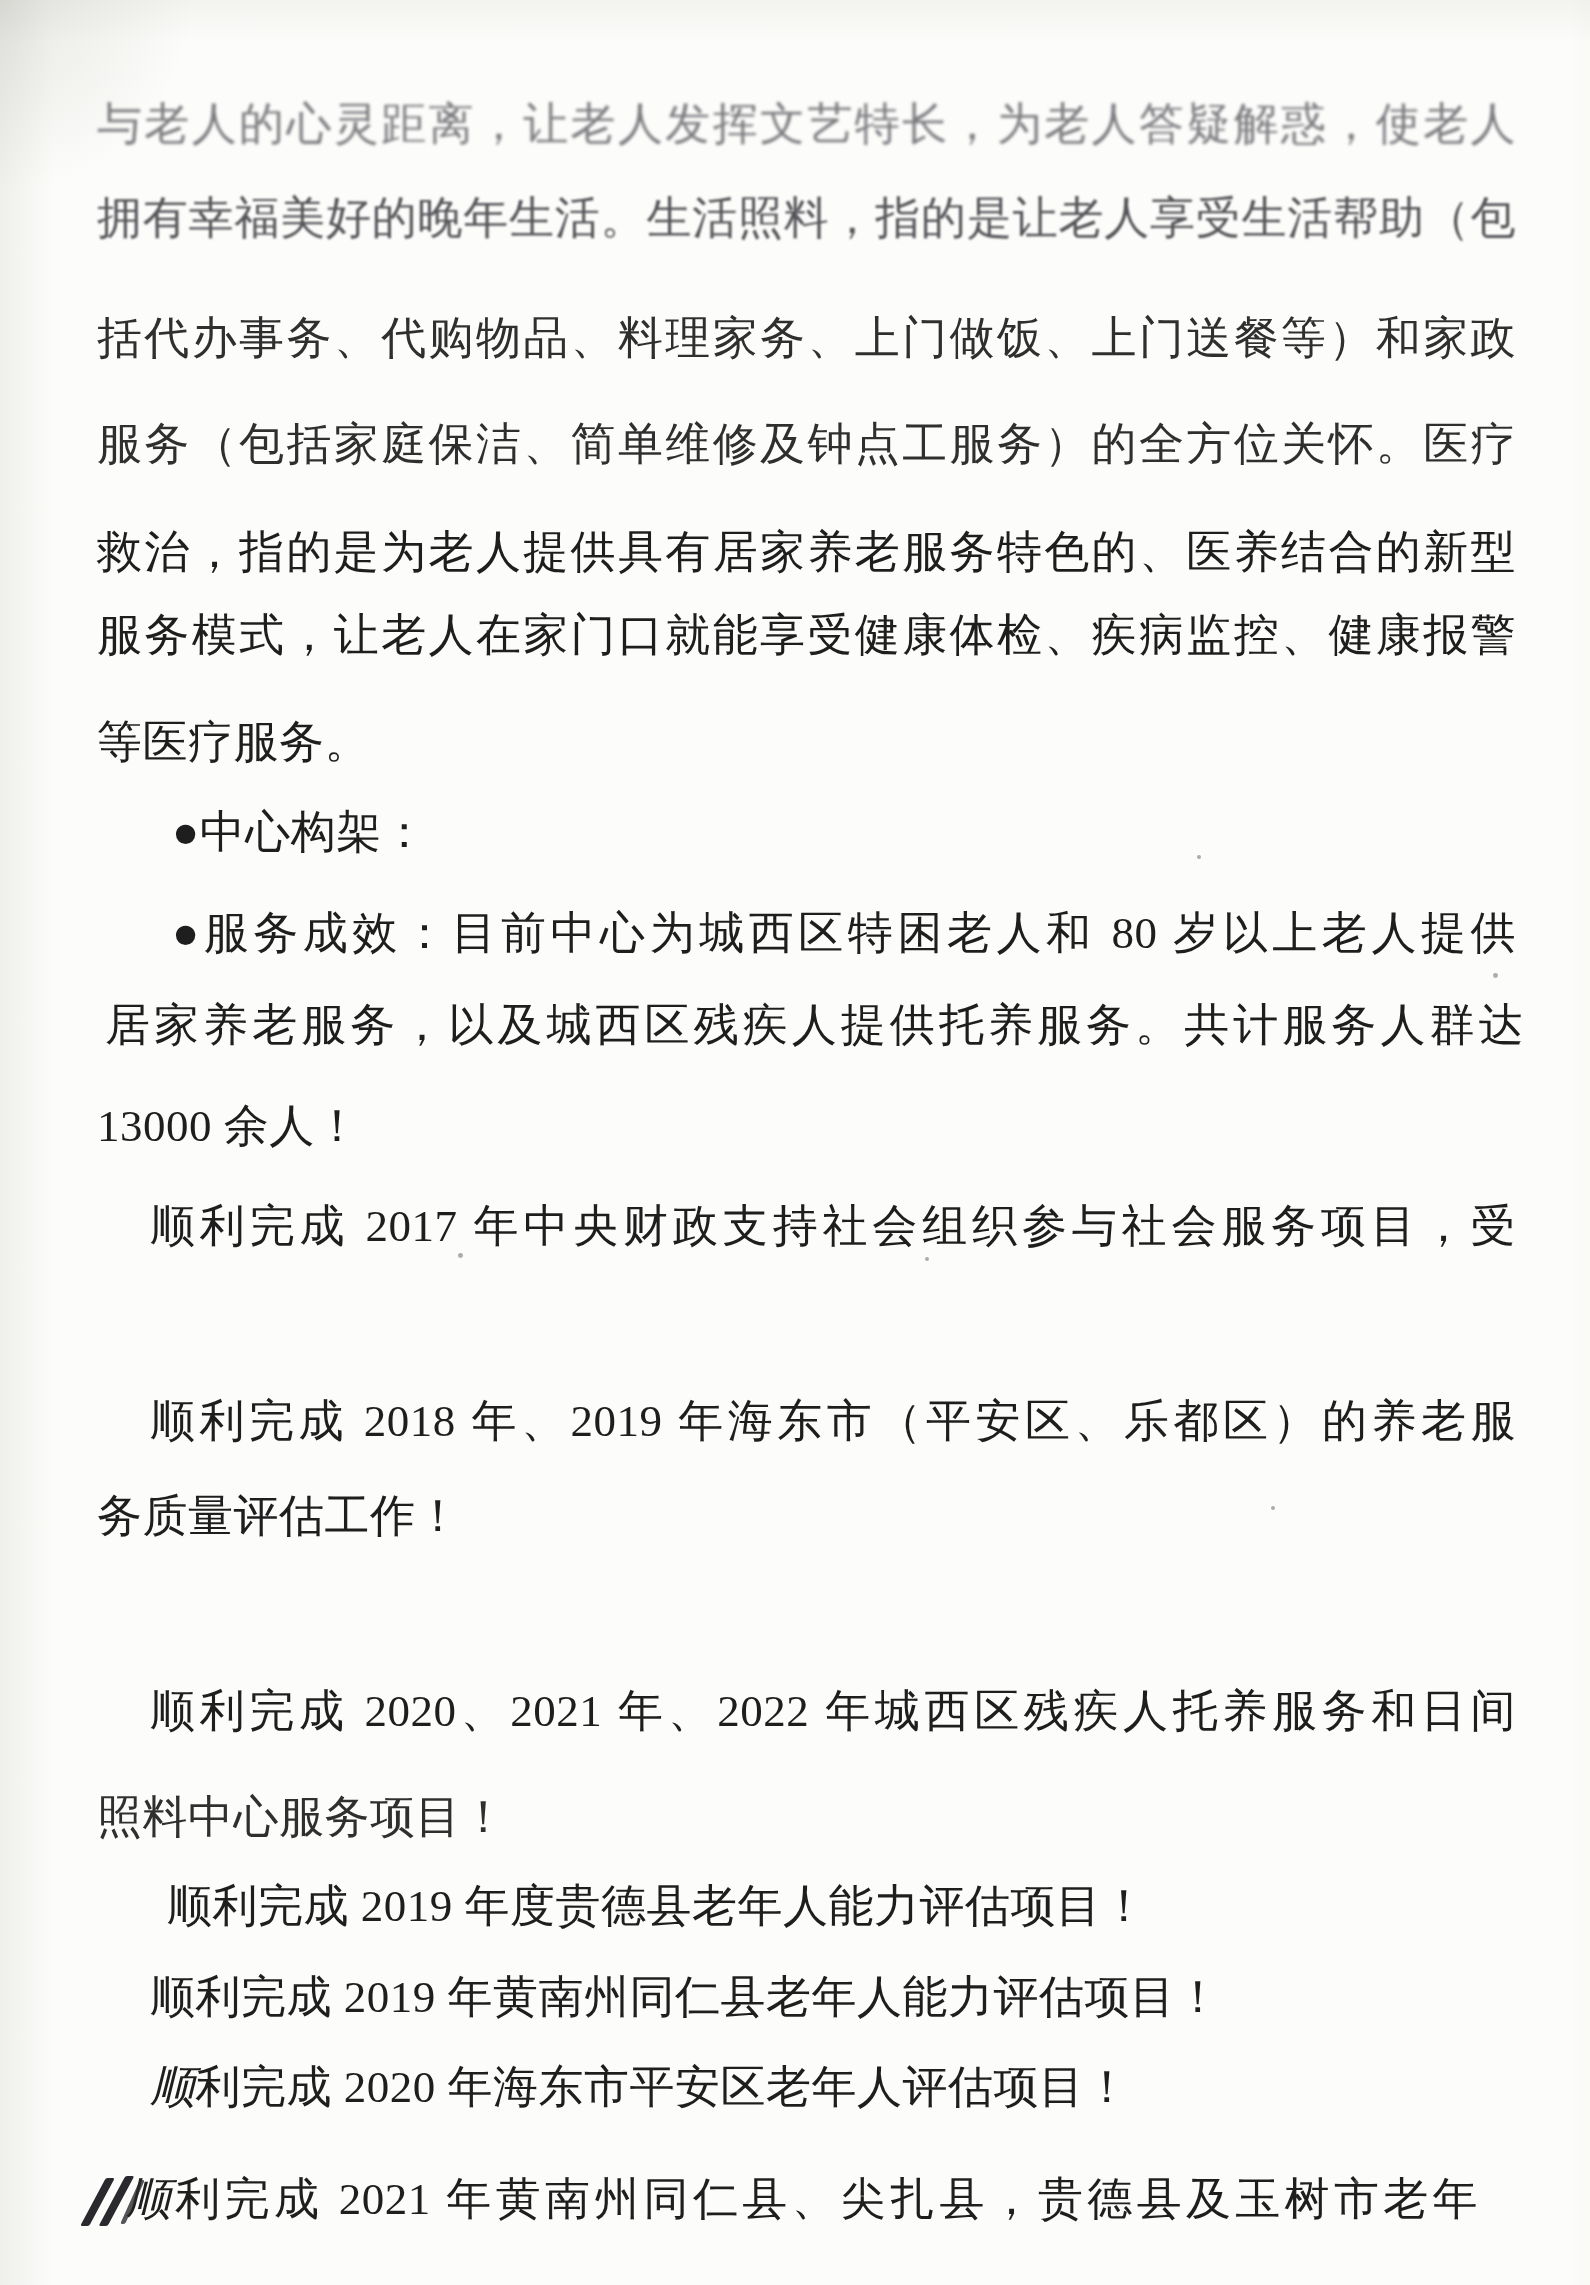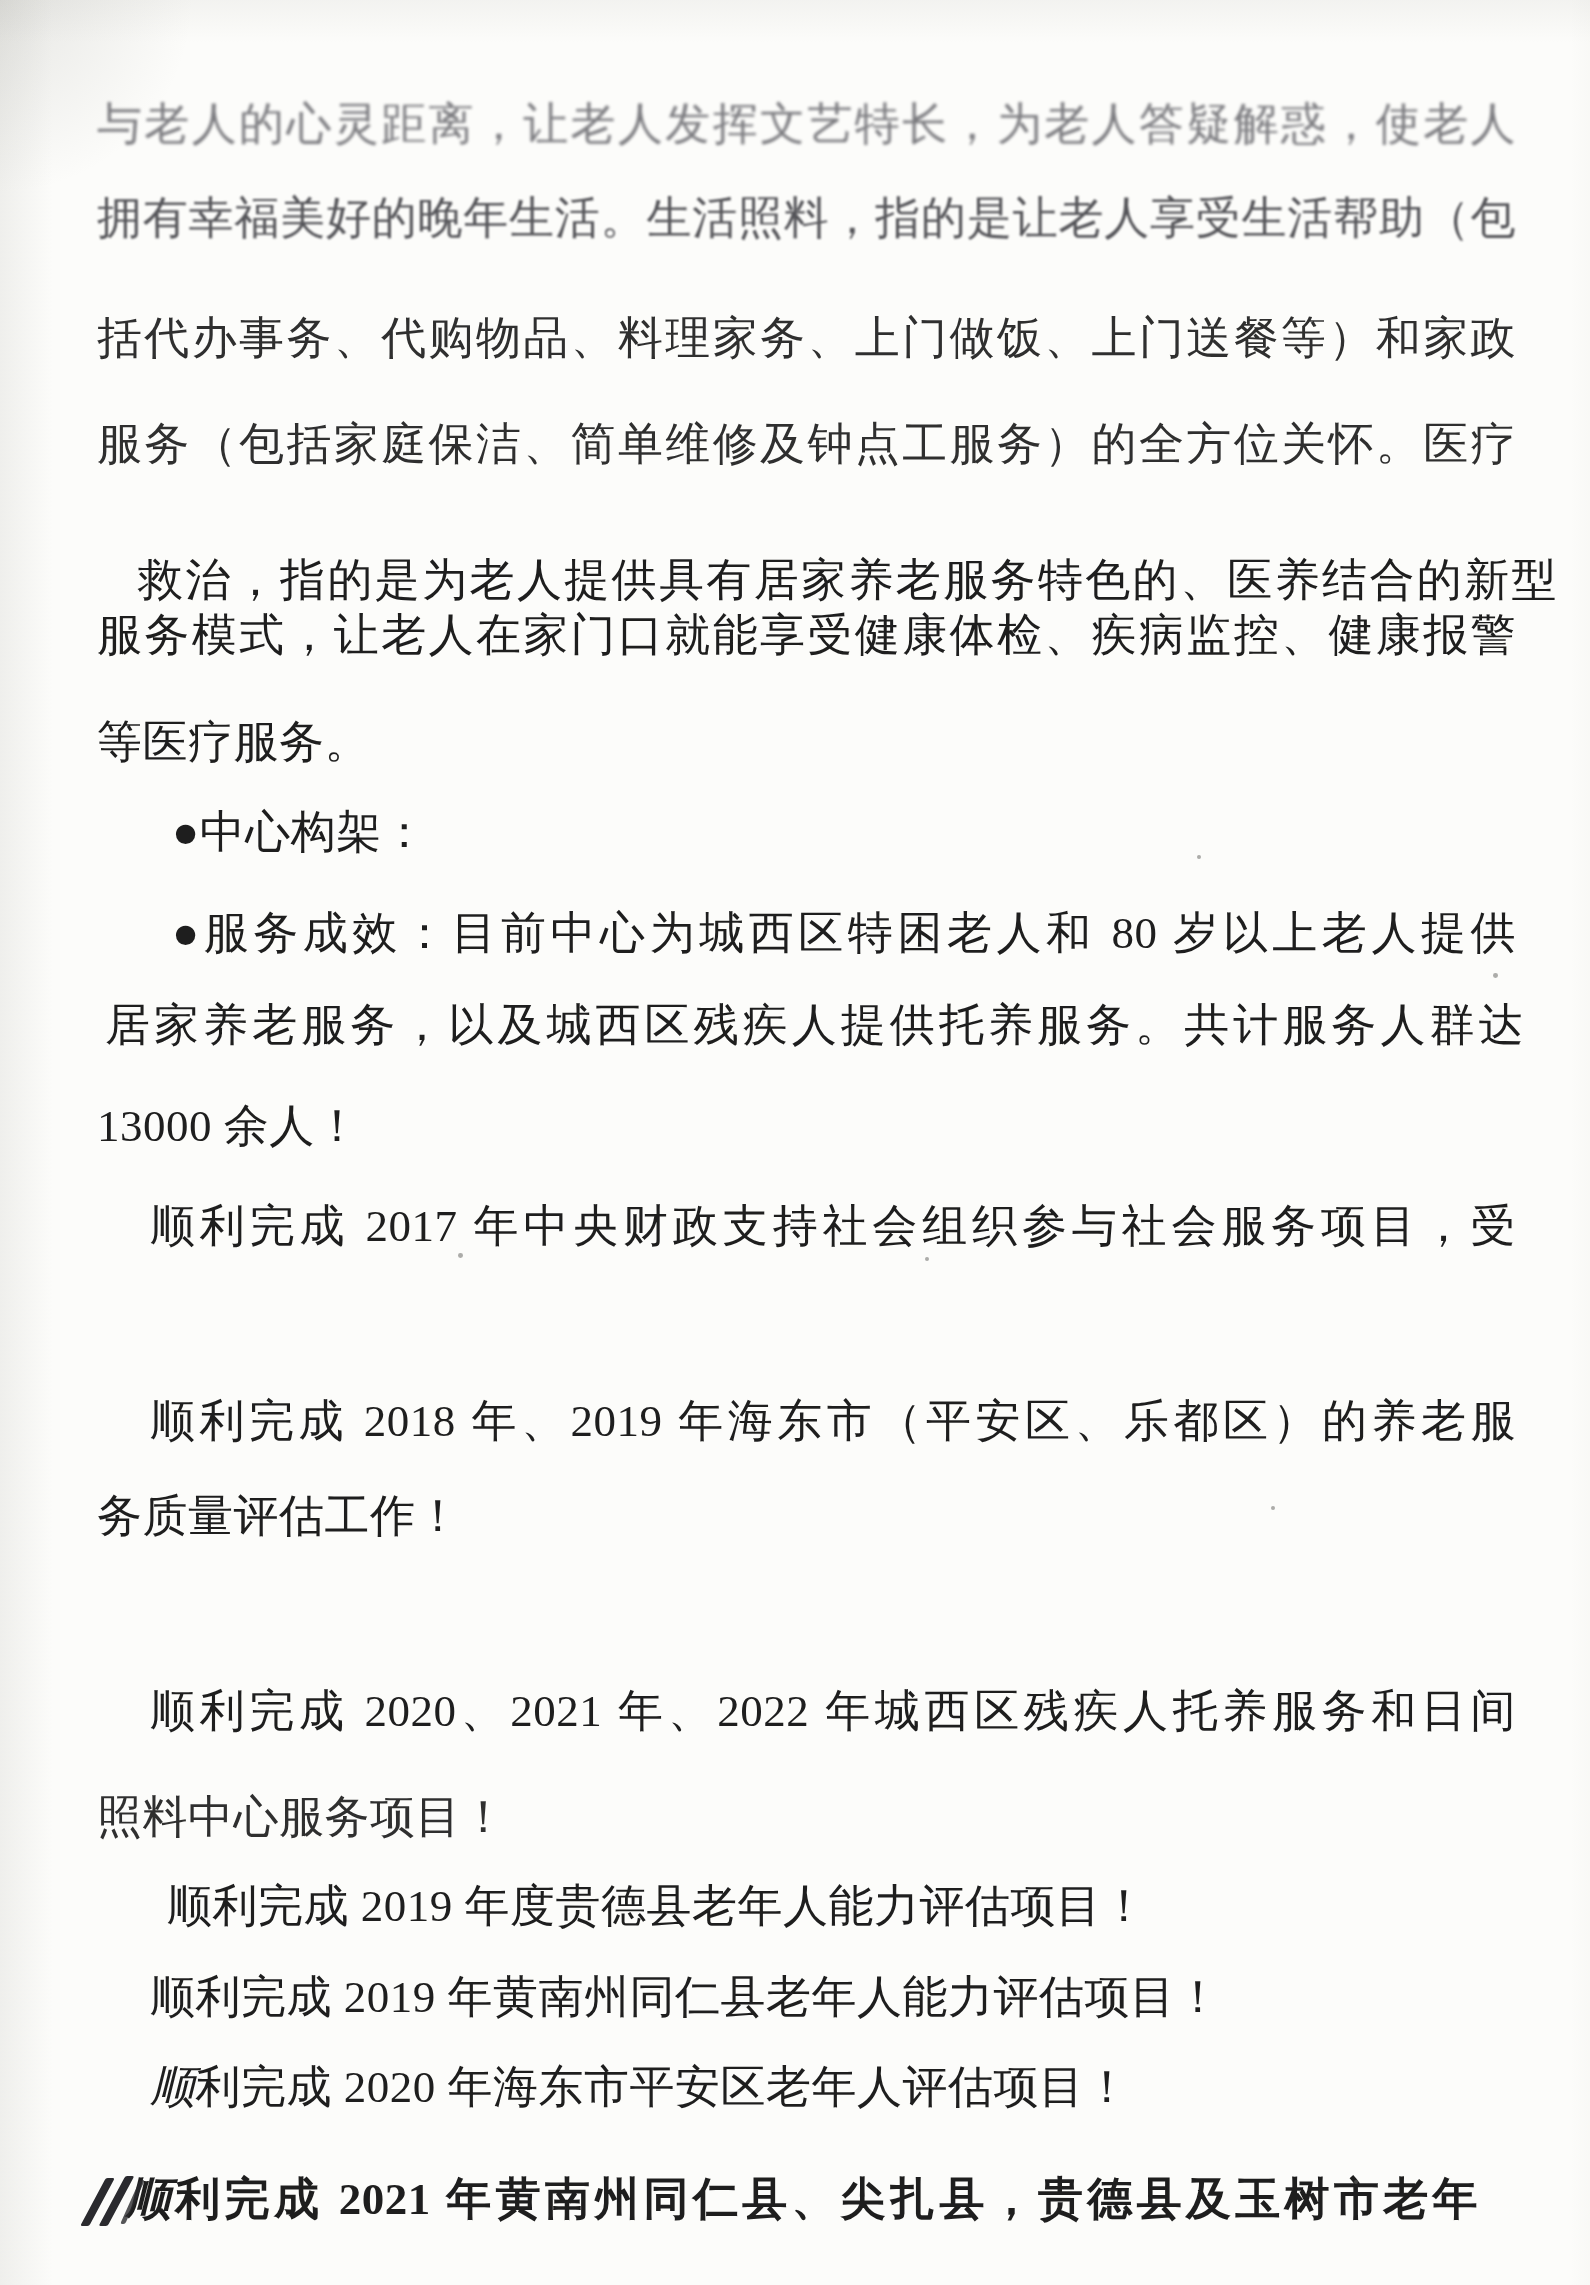--- a/index.html
+++ b/index.html
@@ -76,36 +76,36 @@
 </head>
 <body>
 
 <div class="page">
   <div class="scan-shading"></div>
 
   <p class="line j b3" style="top: 95px;">与老人的心灵距离，让老人发挥文艺特长，为老人答疑解惑，使老人</p>
   <p class="line j b2" style="top: 189px;">拥有幸福美好的晚年生活。生活照料，指的是让老人享受生活帮助（包</p>
   <p class="line j b1" style="top: 309px;">括代办事务、代购物品、料理家务、上门做饭、上门送餐等）和家政</p>
   <p class="line j b1" style="top: 415px;">服务（包括家庭保洁、简单维修及钟点工服务）的全方位关怀。医疗</p>
-  <p class="line j b0" style="top: 551px; margin-left: 41px;">救治，指的是为老人提供具有居家养老服务特色的、医养结合的新型</p>
+  <p class="line j b0" style="top: 523px;">救治，指的是为老人提供具有居家养老服务特色的、医养结合的新型</p>
   <p class="line j b0" style="top: 606px;">服务模式，让老人在家门口就能享受健康体检、疾病监控、健康报警</p>
   <p class="line b0" style="top: 713px;">等医疗服务。</p>
   <p class="line ind-bullet" style="top: 803px;">●中心构架：</p>
   <p class="line j ind-bullet" style="top: 904px;">●服务成效：目前中心为城西区特困老人和 80 岁以上老人提供</p>
   <p class="line j" style="top: 996px; margin-left: 8px;">居家养老服务，以及城西区残疾人提供托养服务。共计服务人群达</p>
   <p class="line" style="top: 1097px;">13000 余人！</p>
   <p class="line j ind-p" style="top: 1197px;">顺利完成 2017 年中央财政支持社会组织参与社会服务项目，受</p>
   <p class="line j ind-p" style="top: 1392px;">顺利完成 2018 年、2019 年海东市（平安区、乐都区）的养老服</p>
   <p class="line" style="top: 1487px;">务质量评估工作！</p>
   <p class="line j ind-p" style="top: 1682px;">顺利完成 2020、2021 年、2022 年城西区残疾人托养服务和日间</p>
   <p class="line b1" style="top: 1788px;">照料中心服务项目！</p>
   <p class="line ind-p2" style="top: 1877px;">顺利完成 2019 年度贵德县老年人能力评估项目！</p>
   <p class="line ind-p" style="top: 1968px;">顺利完成 2019 年黄南州同仁县老年人能力评估项目！</p>
   <p class="line ind-p ital-first" style="top: 2058px;">顺利完成 2020 年海东市平安区老年人评估项目！</p>
-  <p class="line j ital-first" style="top: 2170px; left: 126px; width: 1352px; font-weight: bold;">顺利完成 2021 年黄南州同仁县、尖扎县，贵德县及玉树市老年</p>
+  <p class="line j ital-first" style="top: 2170px; left: 126px; width: 1352px;">顺利完成 2021 年黄南州同仁县、尖扎县，贵德县及玉树市老年</p>
 
   <div class="smudge" style="left: 93px; top: 2174px; width: 48px; height: 56px;">
     <span class="bar one"></span>
     <span class="bar two"></span>
     <span class="bar three"></span>
   </div>
 
   <div class="speck" style="left: 458px;  top: 1253px; width: 4.8px; height: 4.8px;"></div>
   <div class="speck" style="left: 925px;  top: 1257px; width: 3.9px; height: 3.9px;"></div>
   <div class="speck" style="left: 1493px; top: 973px; width: 4.8px; height: 4.8px;"></div>

